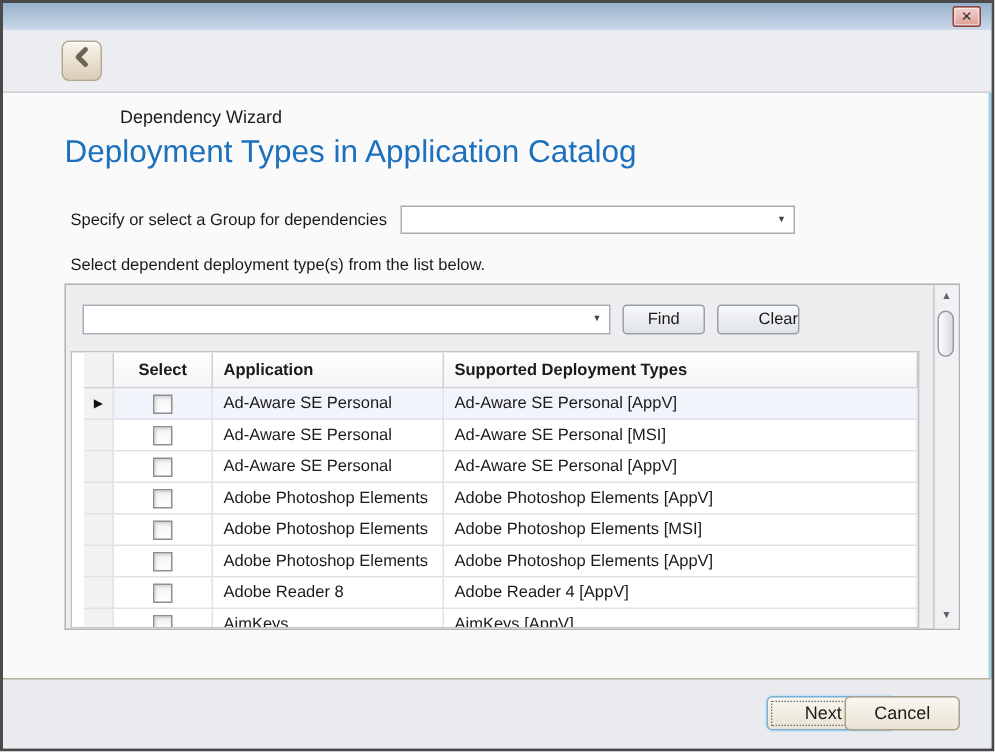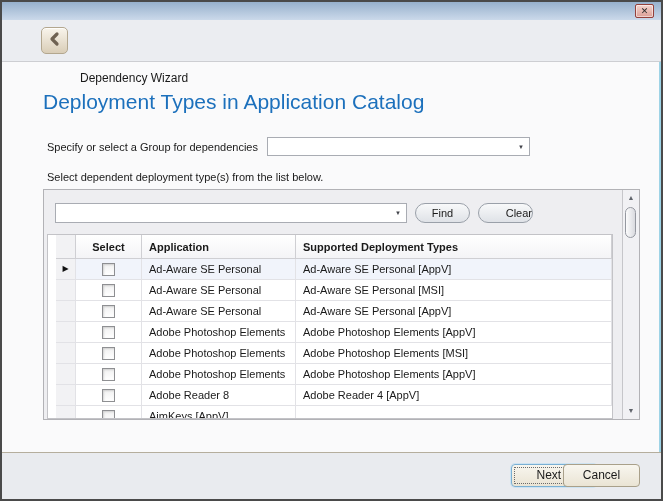--- a/index.html
+++ b/index.html
@@ -63,21 +63,21 @@
   .combo-group{left:265px;top:135px;width:263px;height:19px;}
   .select-label{position:absolute;left:45px;top:169px;font-size:11px;color:#1a1a1a;}
   
   .panel{
     position:absolute;left:41px;top:187px;width:597px;height:231px;
     background:#eeeef1;border:1px solid #b2b2b6;
   }
   .combo-search{left:11px;top:13px;width:352px;height:20px;}
   .mini-btn{
     position:absolute;top:13px;width:55px;height:20px;
-    border:1px solid #9aa0a9;border-radius:10px;
+    border:1px solid #9aa0a9;border-radius:3px;
     background:linear-gradient(#f8f9fa,#dfe2e7);
     font-size:11px;color:#1a1a1a;text-align:center;line-height:18px;cursor:default;
   }
   .btn-find{left:371px;}
   .btn-clear{left:434px;text-align:right;}
   
   .grid{
     position:absolute;left:3px;top:44px;width:566px;height:185px;
     background:#fff;border:1px solid #c3c3c7;overflow:hidden;padding-left:8px;
   }
@@ -259,20 +259,21 @@
     <div class="gcell cell-dt">Adobe Reader 4 [AppV]</div>
   </div>
 
   <div class="grid-row">
     <div class="gcell rowmark">
               <span class="marker"></span>
             </div>
     <div class="gcell selcell">
               <span class="checkbox"></span>
             </div>
+    <div class="gcell cell-app">AimKeys</div>
     <div class="gcell cell-dt">AimKeys [AppV]</div>
   </div>
 </div>
     </div>
 
     <div class="vscroll">
       <div class="scroll-arrow scroll-up">▲</div>
       <div class="scroll-thumb"></div>
       <div class="scroll-arrow scroll-down">▼</div>
     </div>

